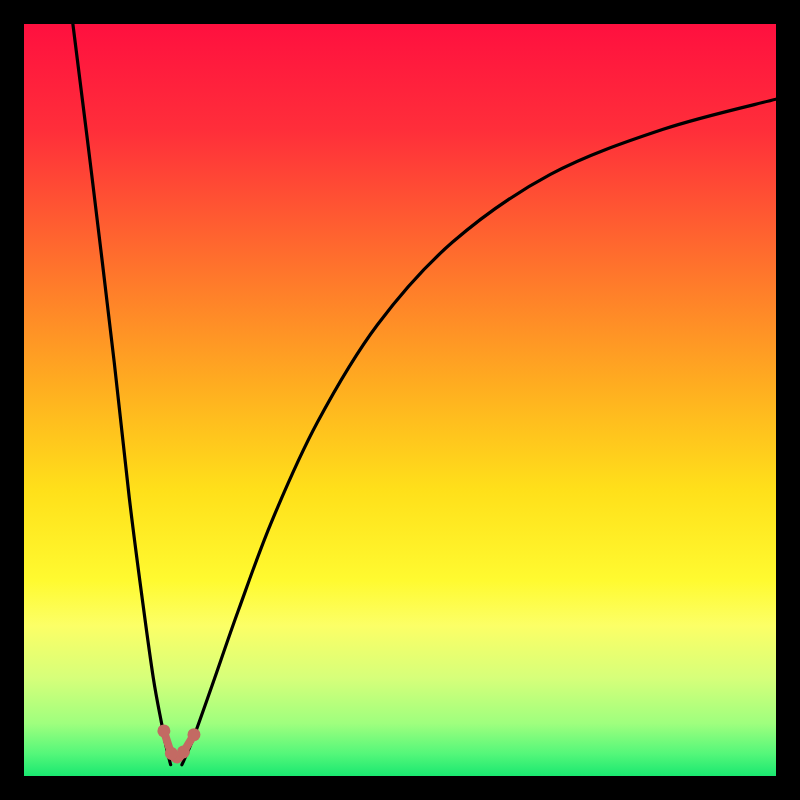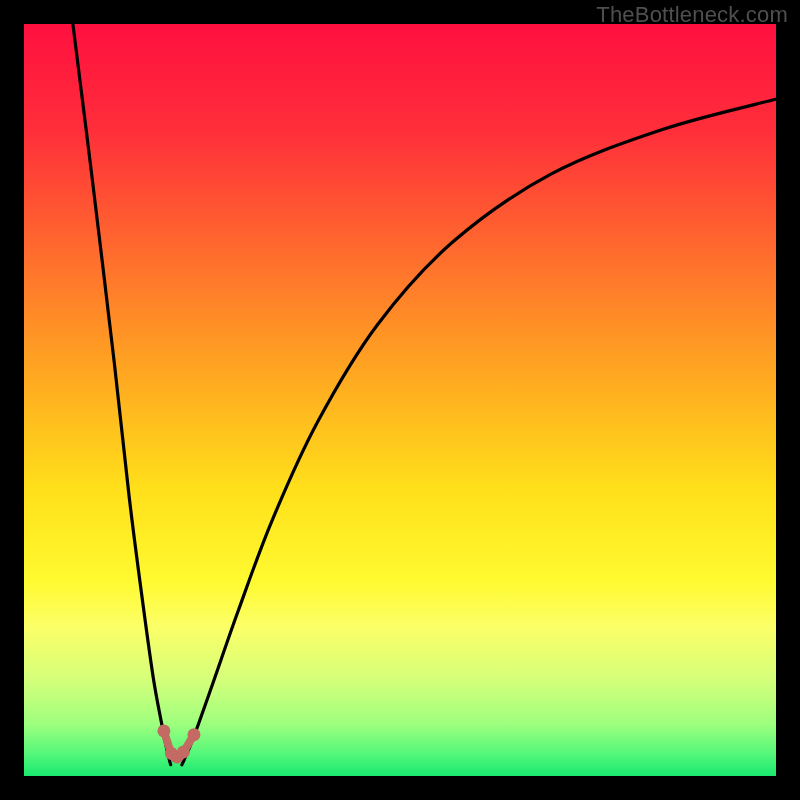--- a/index.html
+++ b/index.html
@@ -62,14 +62,13 @@
         <rect x="0" y="0" width="752" height="752" fill="url(#bg-grad)"></rect>
         <path d="M 48.88 0 C 52.013333333333335 25.066666666666663, 60.78666666666666 93.99999999999997, 67.67999999999999 150.39999999999998 C 74.57333333333332 206.79999999999998, 83.97333333333333 284.50666666666666, 90.24 338.4 C 96.50666666666666 392.2933333333333, 100.51733333333334 433.6533333333333, 105.28000000000002 473.76 C 110.04266666666669 513.8666666666667, 114.80533333333334 548.9599999999999, 118.816 579.04 C 122.82666666666667 609.12, 126.21066666666667 634.1866666666667, 129.344 654.24 C 132.47733333333332 674.2933333333333, 135.35999999999999 687.4533333333334, 137.61599999999999 699.36 C 139.87199999999999 711.2666666666667, 141.37599999999998 718.7866666666666, 142.88 725.68 C 144.38400000000001 732.5733333333333, 146.01333333333335 738.2133333333334, 146.64000000000001 740.72" fill="none" stroke="#000" stroke-width="3.2" stroke-linecap="round"></path>
         <path d="M 157.92 740.72 C 159.79999999999998 736.3333333333334, 164.18666666666667 727.56, 169.20000000000002 714.4 C 174.21333333333337 701.24, 180.48000000000002 683.0666666666666, 188 661.76 C 195.51999999999998 640.4533333333334, 204.29333333333332 614.1333333333333, 214.32 586.56 C 224.34666666666666 558.9866666666666, 235.00000000000003 527.6533333333333, 248.16000000000003 496.32 C 261.32000000000005 464.9866666666667, 275.73333333333335 431.14666666666665, 293.28000000000003 398.56 C 310.8266666666667 365.97333333333336, 330.88 330.88, 353.44 300.8 C 376 270.72, 399.81333333333333 243.1466666666667, 428.64 218.08000000000004 C 457.46666666666664 193.01333333333338, 491.3066666666667 169.2, 526.4 150.39999999999998 C 561.4933333333333 131.59999999999997, 601.5999999999999 117.81333333333332, 639.1999999999999 105.27999999999997 C 676.8 92.74666666666663, 733.2 80.21333333333327, 752 75.19999999999993" fill="none" stroke="#000" stroke-width="3.2" stroke-linecap="round"></path>
         <path d="M 139.872 706.88 C 141.12533333333334 710.64, 145.136 724.6773333333334, 147.392 729.44 C 149.648 734.2026666666667, 151.40266666666665 735.7066666666667, 153.408 735.456 C 155.41333333333333 735.2053333333333, 156.66666666666669 732.072, 159.424 727.936 C 162.18133333333333 723.8000000000001, 168.19733333333335 713.5226666666666, 169.952 710.64" fill="none" stroke="#c36a63" stroke-width="8" stroke-linecap="round" stroke-linejoin="round"></path>
         <circle cx="139.872" cy="706.88" r="6.5" fill="#c36a63"></circle>
         <circle cx="147.392" cy="729.44" r="6.5" fill="#c36a63"></circle>
         <circle cx="159.424" cy="727.936" r="6.5" fill="#c36a63"></circle>
         <circle cx="169.952" cy="710.64" r="6.5" fill="#c36a63"></circle>
       </svg>
   </div>
-  <div class="watermark">TheBottleneck.com</div>
 </div>
 
 </body></html>

